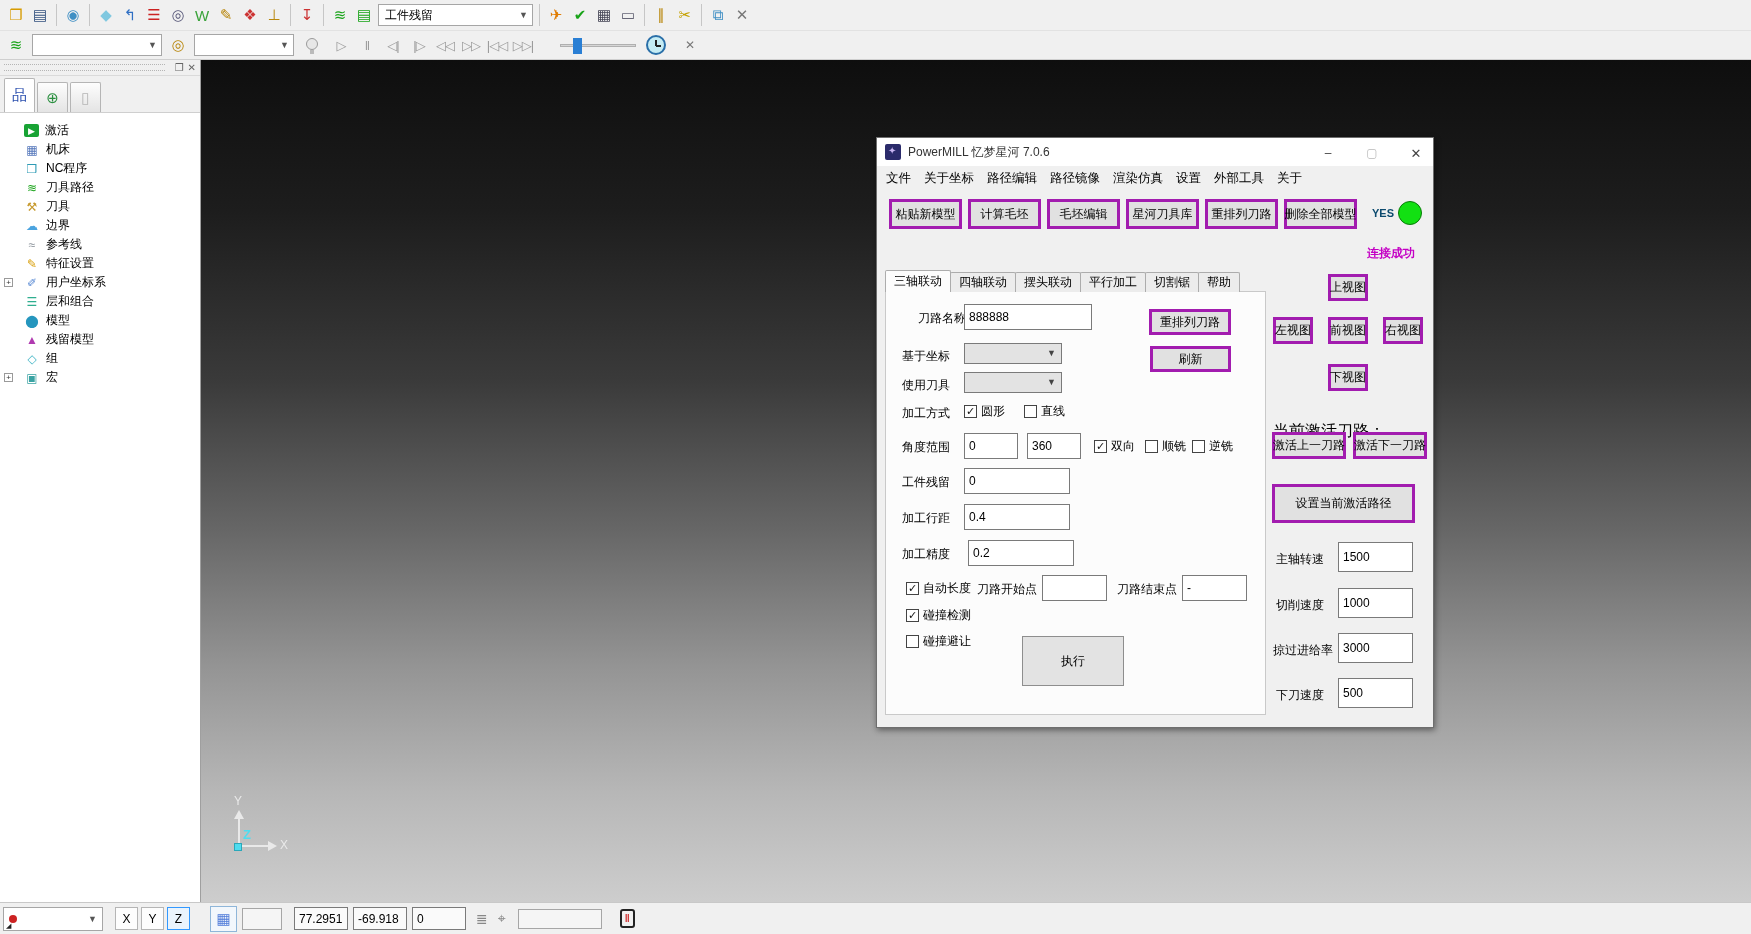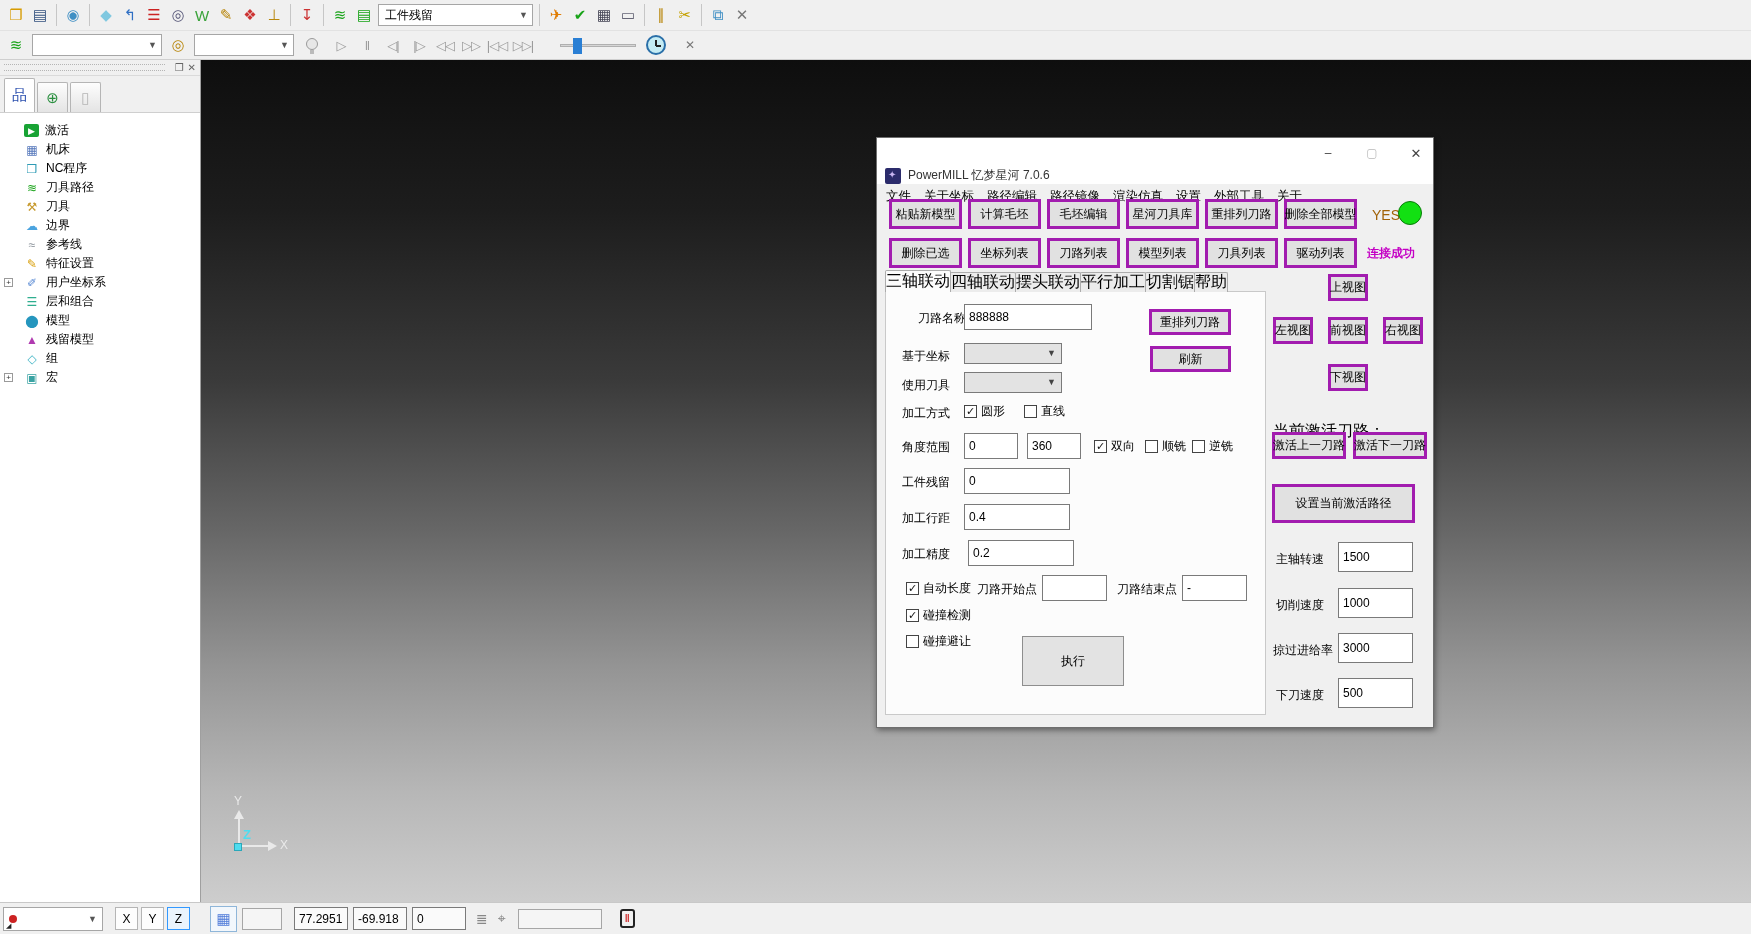--- a/index.html
+++ b/index.html
@@ -48,35 +48,35 @@
 .ax-h{position:absolute;left:15px;bottom:9px;width:30px;height:2px;background:#e9e9e9}
 .ax-up{position:absolute;left:11px;bottom:37px;border-left:5px solid transparent;border-right:5px solid transparent;border-bottom:9px solid #e9e9e9}
 .ax-rt{position:absolute;left:45px;bottom:5px;border-top:5px solid transparent;border-bottom:5px solid transparent;border-left:9px solid #e9e9e9}
 .ax-y{position:absolute;left:11px;bottom:48px;color:#e9e9e9;font-size:12px}
 .ax-x{position:absolute;left:57px;bottom:4px;color:#e9e9e9;font-size:12px}
 .ax-z{position:absolute;left:20px;bottom:14px;color:#4fdcef;font-size:13px;font-weight:bold}
 .ax-o{position:absolute;left:11px;bottom:5px;width:8px;height:8px;background:#4fdcef;border:1px solid #2aa8ba}
 
 
 #dlg{position:absolute;left:876px;top:137px;width:558px;height:591px;background:#f0f0f0;border:1px solid #6e6e6e;box-shadow:1px 2px 6px rgba(0,0,0,.45)}
-.dlg-title{height:46px;background:#fff;display:flex;align-items:flex-end;padding-left:8px;font-size:12px;color:#333}
+.dlg-title{height:28px;background:#fff;display:flex;align-items:center;padding-left:8px;font-size:12px;color:#333}
 .dlg-ico{width:16px;height:16px;background:#2b2b6b;border-radius:2px;margin-right:7px;position:relative;flex:0 0 auto}
 .dlg-ico::after{content:"✦";position:absolute;left:3px;top:1px;font-size:10px;color:#c9b6f2}
 .cap{position:absolute;top:0;width:34px;height:30px;display:flex;align-items:center;justify-content:center;font-size:12px;color:#444}
 #cap-min{left:434px}#cap-max{left:478px;color:#b9b9b9}#cap-close{left:522px;font-size:13px}
 .dlg-menu{height:24px;display:flex;align-items:center;padding-left:9px;gap:13px;font-size:12.5px;background:#f0f0f0}
 .dbtn{background:#e1e1e1;border:3px solid #a21caf;font-size:12px;display:flex;align-items:center;justify-content:center;white-space:nowrap;cursor:default}
 .btnrow{position:absolute;left:12px;display:flex;gap:6px}
 .btnrow .dbtn{width:73px;height:30px}
 #row1{top:61px}#row2{top:100px}
-#yes-flag{position:absolute;left:495px;top:69px;color:#a16207;font-weight:normal;font-size:14px}
+#yes-flag{position:absolute;left:495px;top:69px;color:#0c4a6e;font-weight:bold;font-size:11px}
 #green-dot{position:absolute;left:521px;top:63px;width:24px;height:24px;border-radius:50%;background:#12e012;border:1px solid #0a7a0a}
 #conn-status{position:absolute;left:490px;top:107px;color:#c400c4;font-weight:bold;font-size:12px}
 .dtabs{position:absolute;left:8px;top:132px;display:flex;align-items:flex-end;z-index:2}
-.dtab{height:20px;padding:0 0;border:1px solid #acacac;border-bottom:none;background:#ececec;font-size:16px;display:flex;align-items:center;margin-right:-1px;border-radius:2px 2px 0 0}
+.dtab{height:20px;padding:0 8px;border:1px solid #acacac;border-bottom:none;background:#ececec;font-size:12px;display:flex;align-items:center;margin-right:-1px;border-radius:2px 2px 0 0}
 .dtab.active{background:#fcfcfc;height:22px}
 .panel{position:absolute;left:8px;top:153px;width:381px;height:424px;background:#fcfcfc;border:1px solid #c9c9c9}
 .flabel{position:absolute;font-size:12px;white-space:nowrap;line-height:14px}
 .tin{position:absolute;background:#fff;border:1px solid #7a7a7a;font-size:12px;padding:0 4px;font-family:inherit;outline:none}
 .fcombo{position:absolute;width:98px;height:21px;background:#e3e3e3;border:1px solid #7a7a7a}
 .fcombo .chev{position:absolute;right:5px;top:4px;font-size:9px;color:#444}
 .cbx{position:absolute;display:flex;align-items:center;gap:4px;font-size:12px;white-space:nowrap}
 .cbx .box{width:13px;height:13px;border:1px solid #444;background:#fff;font-size:11px;line-height:11px;text-align:center;color:#111;flex:0 0 auto}
 
 #f-name-label{left:32px;top:19px}   #f-name-input{left:78px;top:12px;width:128px;height:26px}
@@ -321,29 +321,20 @@
 
   <button class="dbtn">粘贴新模型</button>
       <button class="dbtn">计算毛坯</button>
       <button class="dbtn">毛坯编辑</button>
       <button class="dbtn">星河刀具库</button>
       <button class="dbtn">重排列刀路</button>
       <button class="dbtn">删除全部模型</button>
     </div>
   <span id="yes-flag">YES</span>
   <span id="green-dot"></span>
-  <div class="btnrow" id="row2">
-
-  <button class="dbtn">删除已选</button>
-      <button class="dbtn">坐标列表</button>
-      <button class="dbtn">刀路列表</button>
-      <button class="dbtn">模型列表</button>
-      <button class="dbtn">刀具列表</button>
-      <button class="dbtn">驱动列表</button>
-    </div>
   <span id="conn-status">连接成功</span>
 
   <div class="dtabs">
 
   <span class="dtab active">三轴联动</span>
       <span class="dtab">四轴联动</span>
       <span class="dtab">摆头联动</span>
       <span class="dtab">平行加工</span>
       <span class="dtab">切割锯</span>
       <span class="dtab">帮助</span>

